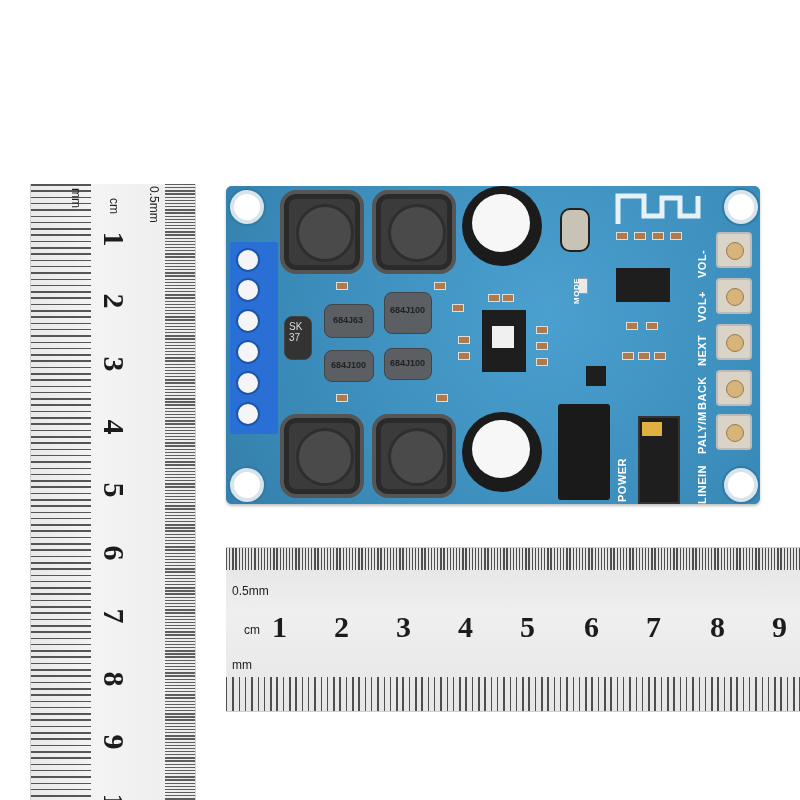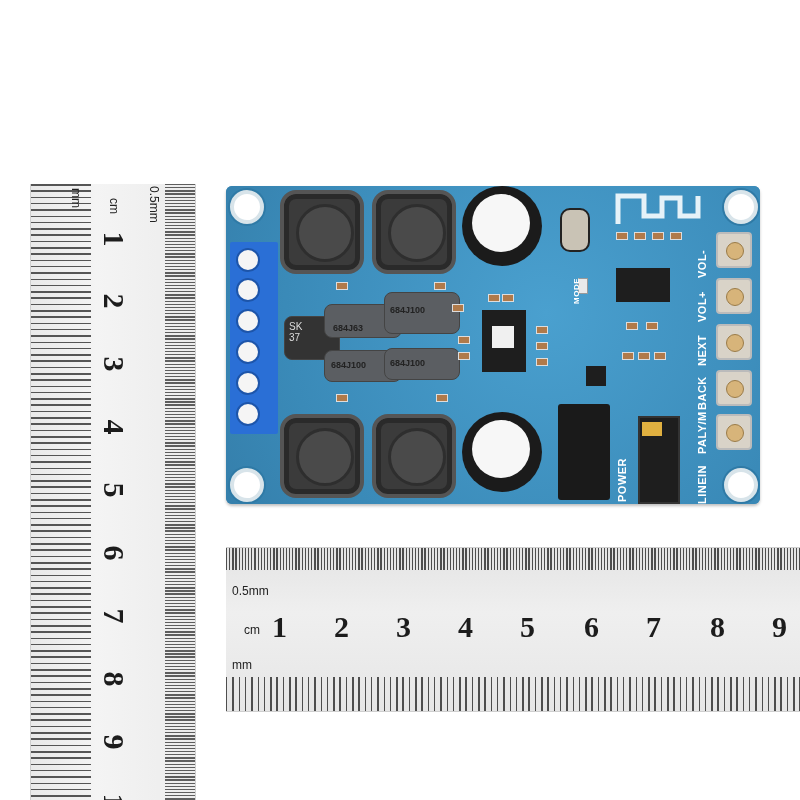--- a/index.html
+++ b/index.html
@@ -25,21 +25,21 @@
   .inductor .core{left:12px;top:10px;width:52px;height:52px;border-radius:50%;background:#4a4a4a;border:3px solid #2e2e2e;}
   .terminal{left:4px;top:56px;width:48px;height:192px;background:#2a6fd6;border-radius:2px;}
   .screw{width:20px;height:20px;border-radius:50%;background:#f5f5f5;border:2px solid #1d55aa;}
   .cap-big{width:80px;height:80px;border-radius:50%;background:#1b1b1b;}
   .cap-big .top{left:10px;top:8px;width:58px;height:58px;border-radius:50%;background:#f7f7f7;}
   .chip{background:#1e1e1e;}
   .smd{background:#b07a4a;width:10px;height:6px;border:1px solid #ddd;}
   .button{width:32px;height:32px;background:#d9d3c8;border-radius:4px;border:2px solid #bbb;}
   .button .knob{left:8px;top:8px;width:16px;height:16px;border-radius:50%;background:#d7b47a;border:1px solid #9a7b48;}
   .silk{color:#ffffff;font-size:11px;font-weight:bold;letter-spacing:.5px;white-space:nowrap;}
-  .rect-comp{background:#5b5e62;border-radius:8px;border:1px solid #444;padding-left:28px;}
+  .rect-comp{background:#5b5e62;border-radius:8px;border:1px solid #444;}
   .rect-comp span{color:#222;font-size:9px;font-weight:bold;}
 </style>
 </head>
 <body>
 
 <div class="abs vruler">
   <div class="abs vticks-left"></div>
   <div class="abs vticks-right"></div>
   <div class="abs vlbl" style="left:52px;top:4px;">mm</div>
   <div class="abs vlbl" style="left:90px;top:14px;">cm</div>
@@ -108,21 +108,21 @@
     </div>
 
   <div class="abs rect-comp" style="left:58px;top:130px;width:26px;height:42px;background:#333;">
     <div class="abs" style="left:4px;top:4px;color:#ddd;font-size:10px;line-height:11px;">
       <div>SK</div>
       <div>37</div>
     </div>
   </div>
 
   <div class="abs rect-comp" style="left:98px;top:118px;width:48px;height:32px;">
-      <span class="abs" style="left:8px;top:10px;margin-top:8px;">684J63</span>
+      <span class="abs" style="left:8px;top:10px;">684J63</span>
     </div>
   <div class="abs rect-comp" style="left:158px;top:106px;width:46px;height:40px;">
       <span class="abs" style="left:5px;top:12px;">684J100</span>
     </div>
   <div class="abs rect-comp" style="left:98px;top:164px;width:48px;height:30px;">
       <span class="abs" style="left:6px;top:9px;">684J100</span>
     </div>
   <div class="abs rect-comp" style="left:158px;top:162px;width:46px;height:30px;">
       <span class="abs" style="left:5px;top:9px;">684J100</span>
     </div>

